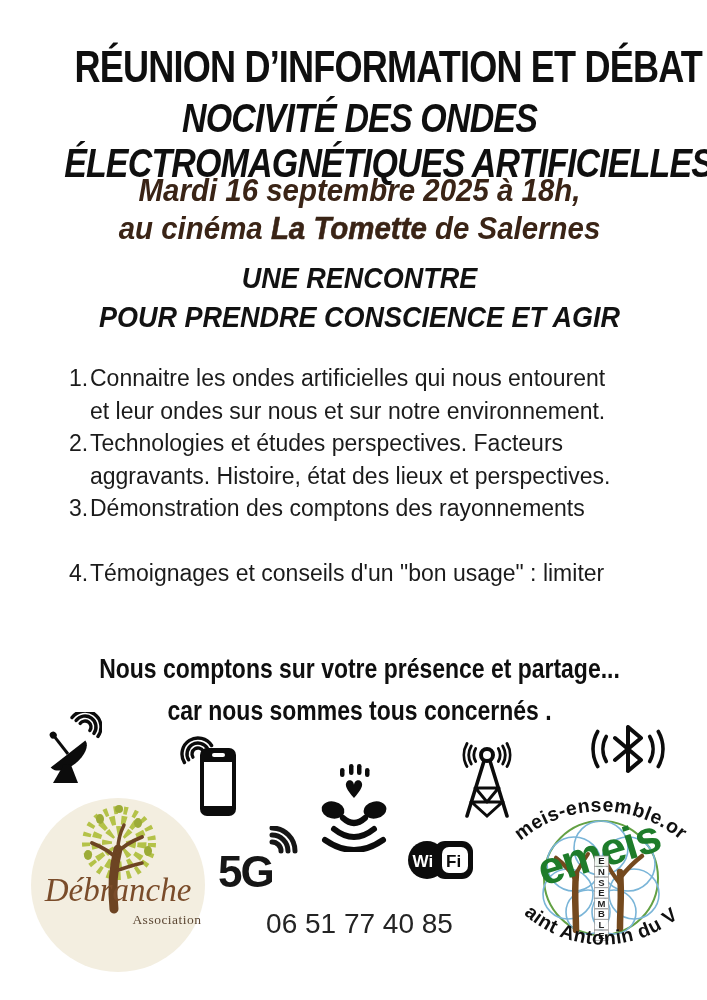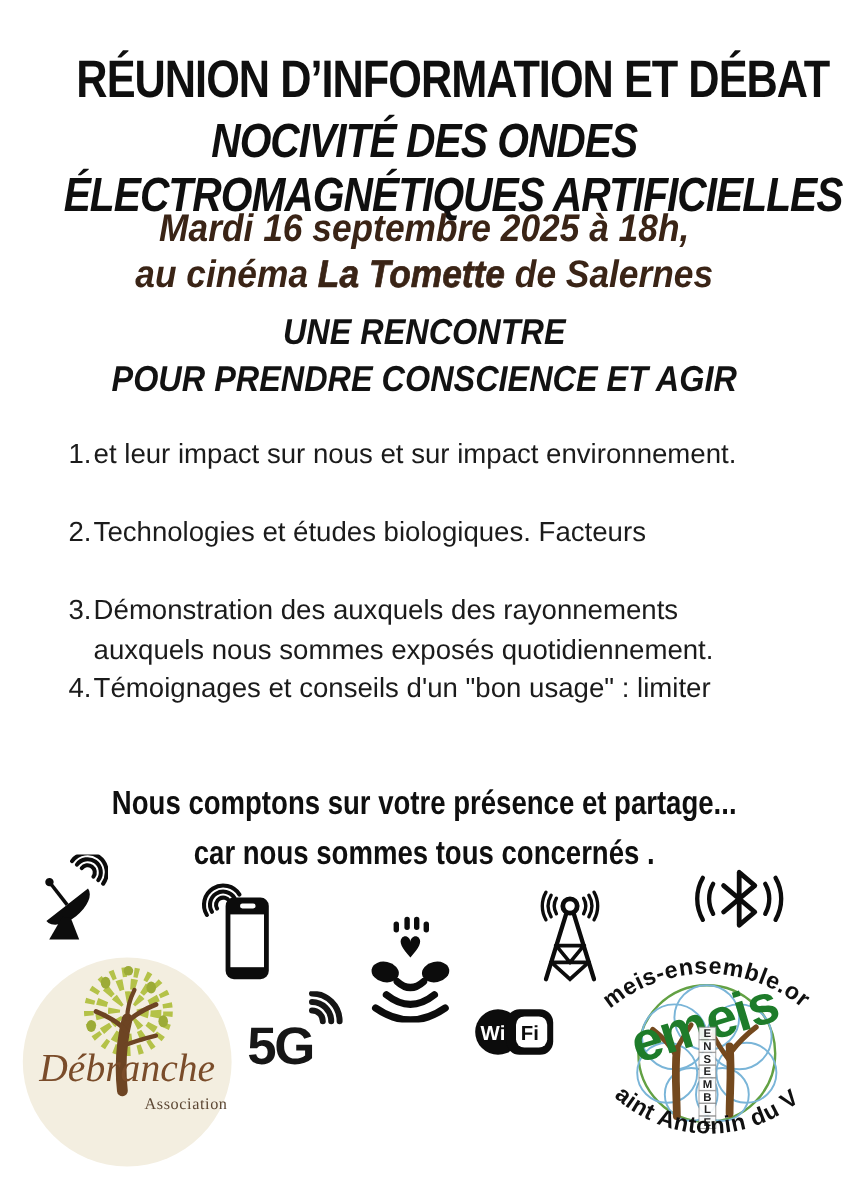--- a/index.html
+++ b/index.html
@@ -6,21 +6,21 @@
     --ink:#141414;
     --brown:#3a2416;
   }
   html,body{margin:0;padding:0;}
   body{
     width:707px;height:1000px;background:#ffffff;
     font-family:"Liberation Sans","DejaVu Sans",sans-serif;
     color:var(--ink);
     position:relative;overflow:hidden;
   }
-  #poster{position:absolute;inset:0;background:#fff;}
+  #poster{position:absolute;inset:0;background:#fff;margin-left:12px;}
   .line{position:absolute;left:0;right:0;text-align:center;white-space:nowrap;line-height:1;}
   .t-title{top:45px;font-size:44px;font-weight:bold;letter-spacing:-1px;transform:scaleX(.82);color:#0f0f0f;}
   .t-sub{font-size:40px;font-weight:bold;font-style:italic;letter-spacing:-1px;transform:scaleX(.85);color:#0f0f0f;}
   .t-sub1{top:98px;}
   .t-sub2{top:143px;}
   .t-date{font-size:32px;font-weight:bold;font-style:italic;color:var(--brown);transform:scaleX(.92);}
   .t-date1{top:174px;}
   .t-date2{top:212px;}
   .venue{-webkit-text-stroke:0.6px var(--brown);}
   .t-tag{font-size:30px;font-weight:bold;font-style:italic;transform:scaleX(.9);color:#121212;}
@@ -49,34 +49,35 @@
   <div class="line t-date t-date1">Mardi 16 septembre 2025 à 18h,</div>
   <div class="line t-date t-date2"><span>au cinéma </span><span class="venue">La Tomette</span><span> de Salernes</span></div>
 
   <div class="line t-tag t-tag1">UNE RENCONTRE</div>
   <div class="line t-tag t-tag2">POUR PRENDRE CONSCIENCE ET AGIR</div>
 
   <div>
     <div class="arow" style="top:362px">
       <span class="num">1.</span>
       <span class="atxt">
-          <span class="al" style="display:block">et leur impact sur nous et sur impact environnement.</span>
+          <span class="al" style="display:block">Connaitre les ondes artificielles qui nous entourent</span>
+          <span class="al" style="display:block">et leur ondes sur nous et sur notre environnement.</span>
         </span>
     </div>
     <div class="arow" style="top:427px">
       <span class="num">2.</span>
       <span class="atxt">
-          <span class="al" style="display:block">Technologies et études biologiques. Facteurs</span>
+          <span class="al" style="display:block">Technologies et études perspectives. Facteurs</span>
+          <span class="al" style="display:block">aggravants.  Histoire, état des lieux et perspectives.</span>
         </span>
     </div>
     <div class="arow" style="top:492px">
       <span class="num">3.</span>
       <span class="atxt">
-          <span class="al" style="display:block">Démonstration des auxquels des rayonnements</span>
-          <span class="al" style="display:block">auxquels nous sommes exposés  quotidiennement.</span>
+          <span class="al" style="display:block">Démonstration des comptons des rayonnements</span>
         </span>
     </div>
     <div class="arow" style="top:557px">
       <span class="num">4.</span>
       <span class="atxt">
           <span class="al" style="display:block">Témoignages et conseils d'un "bon usage" : limiter</span>
         </span>
     </div>
   </div>
 
@@ -243,14 +244,15 @@
       </g>
     </g>
     <text font-size="19.5" font-weight="bold" fill="#101010" letter-spacing="0.5">
       <textPath href="#arcTop" startOffset="50%" text-anchor="middle">emeis-ensemble.org</textPath>
     </text>
     <text font-size="19.5" font-weight="bold" fill="#101010" letter-spacing="0.5">
       <textPath href="#arcBot" startOffset="50%" text-anchor="middle">Saint Antonin du Var</textPath>
     </text>
   </svg>
 
+  <div class="line t-contact t-phone">06 51 77 40 85</div>
 
 </div>
 
 </body></html>

